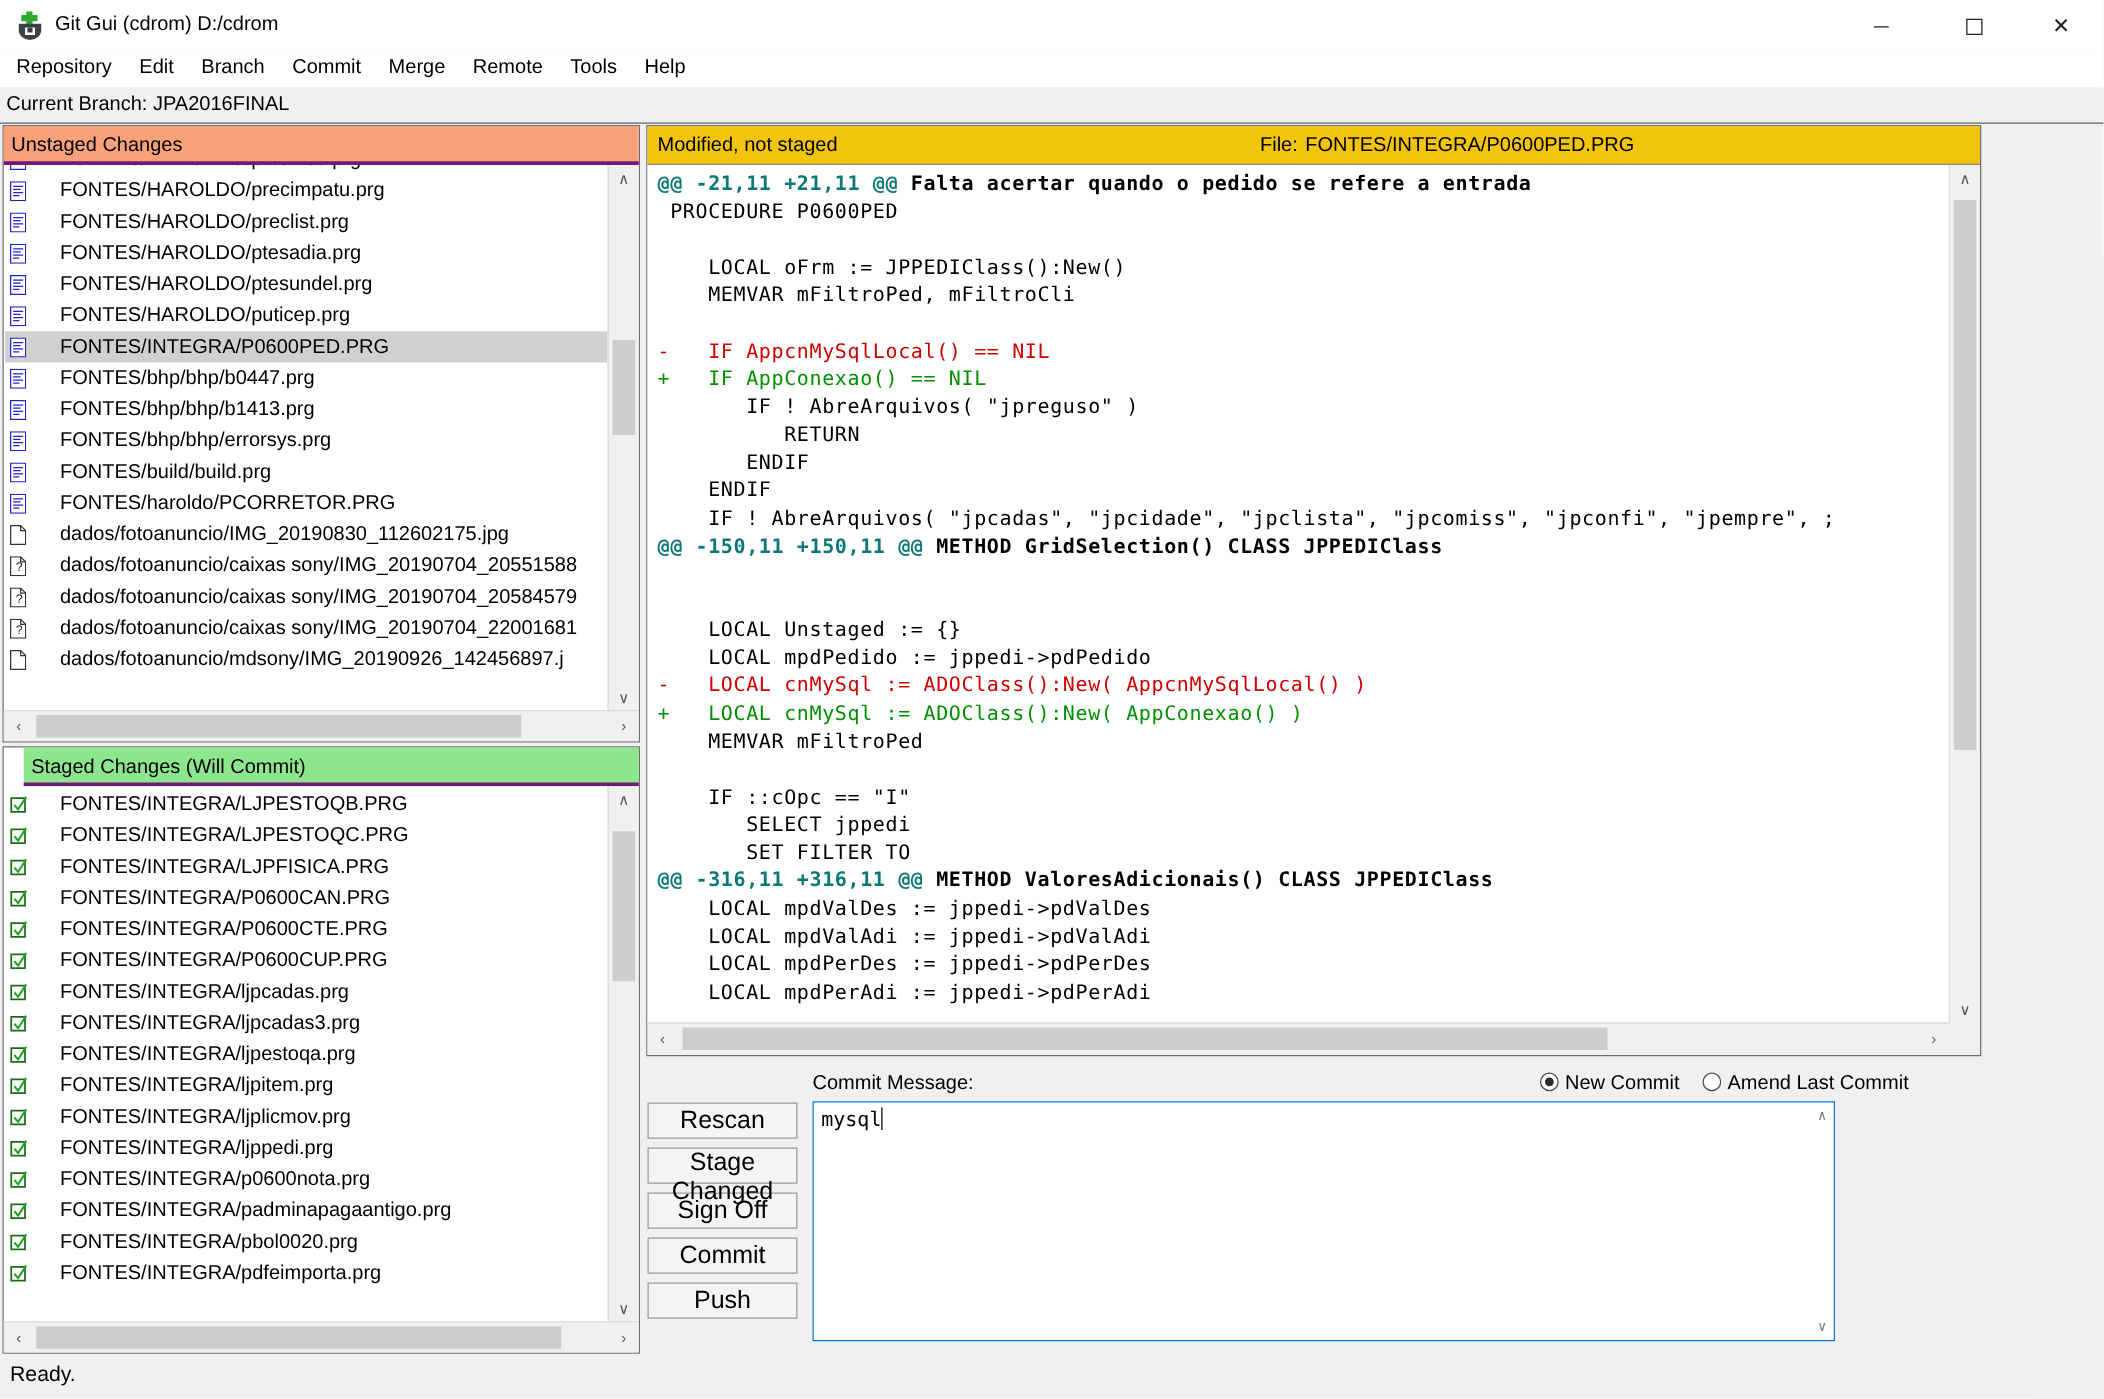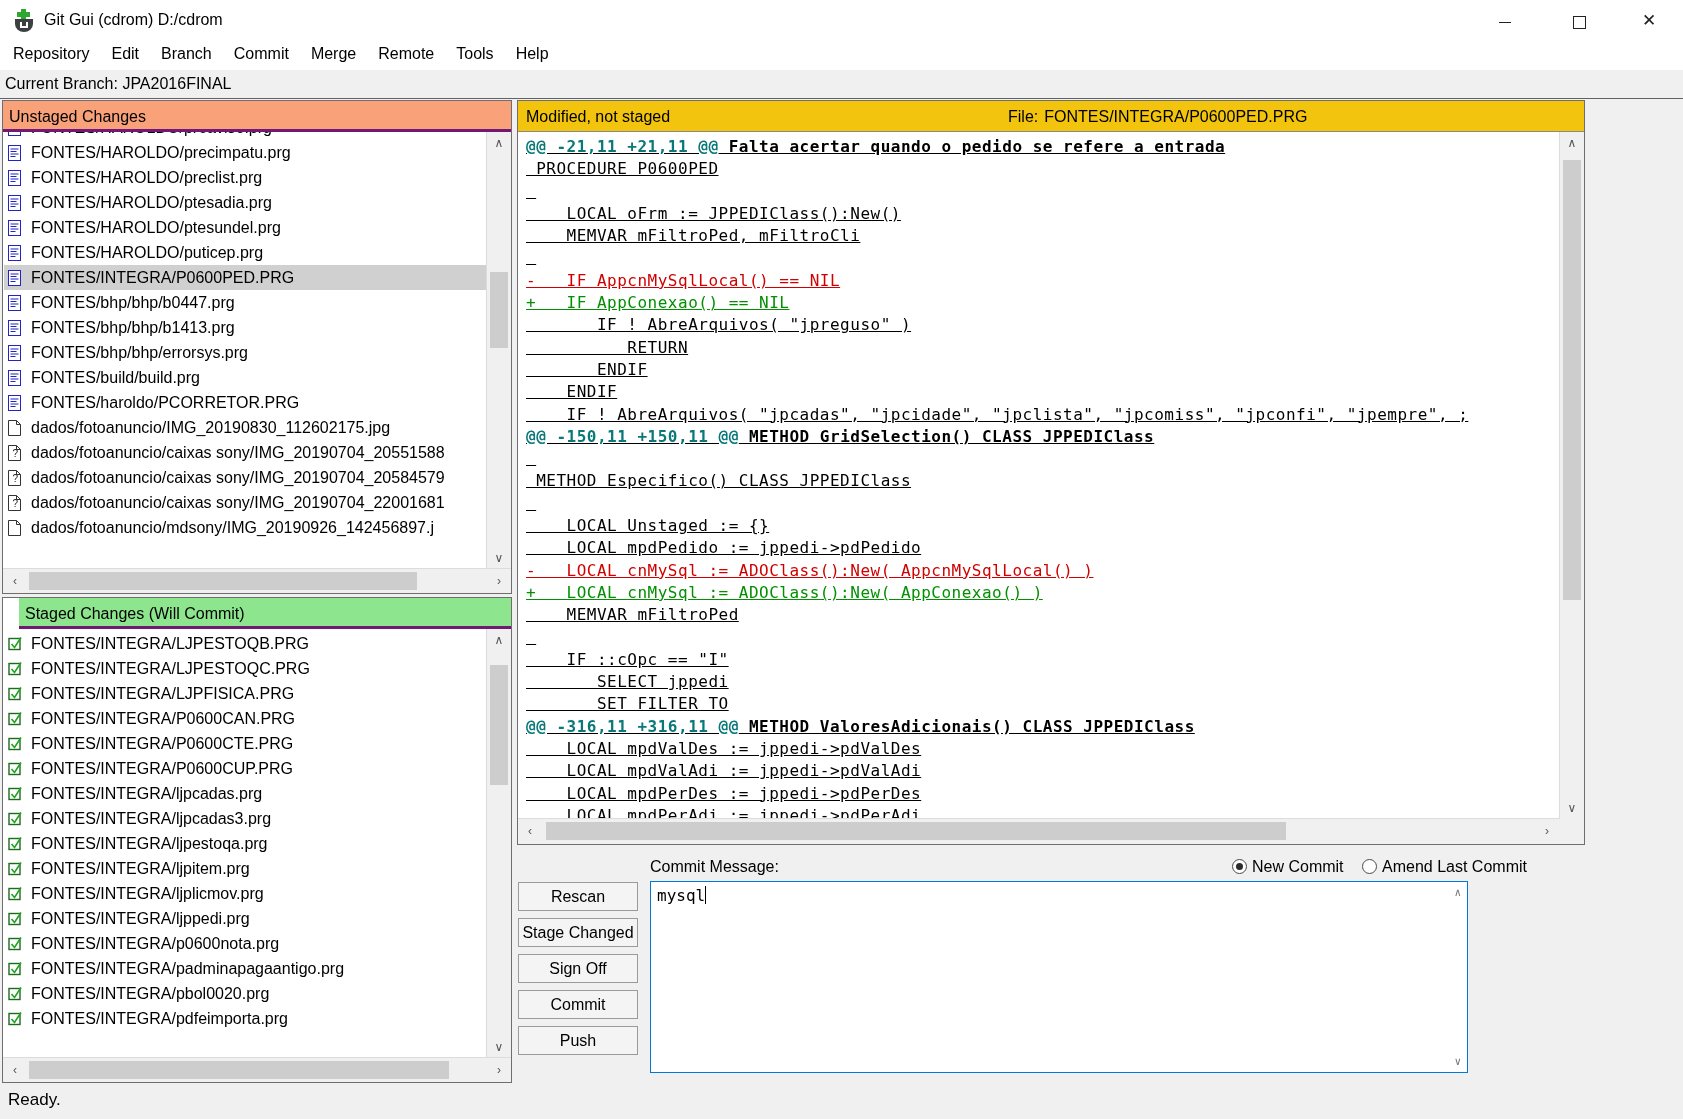--- a/index.html
+++ b/index.html
@@ -24,57 +24,57 @@
   .panel-unstaged{left:2px;top:100px;width:510px;height:494px;}
   .panel-staged{left:2px;top:597px;width:510px;height:486px;}
   .panel-header{height:31px;line-height:31px;padding-left:6px;font-size:16px;border-bottom:3px solid #701a75;box-sizing:border-box;}
   .hdr-orange{background:#f9a179;}
   .hdr-green{background:#8de58d;margin-left:16px;}
   .filelist{position:absolute;left:1px;right:25px;top:31px;bottom:24px;overflow:hidden;background:#fff;padding-top:2px;}
   .row{height:25px;display:flex;align-items:center;padding-left:4px;white-space:nowrap;font-size:16px;}
   .row.sel{background:#d0d0d0;}
   .row.clip-top{margin-top:-19px;}
   .ficon{width:18px;margin-right:5px;flex:0 0 auto;display:inline-flex;align-items:center;}
-  .flabel{overflow:hidden;}
+  .flabel{overflow:hidden;margin-left:17px;}
   
   .vscroll{position:absolute;right:0;top:31px;bottom:24px;width:24px;background:#f0f0f0;border-left:1px solid #dcdcdc;}
   .hscroll{position:absolute;left:0;right:0;bottom:0;height:24px;background:#f0f0f0;border-top:1px solid #dcdcdc;}
   .sb-arrow{position:absolute;color:#555;font-size:12px;text-align:center;}
   .vscroll .sb-arrow{left:0;width:24px;height:22px;line-height:22px;}
   .hscroll .sb-arrow{top:0;width:24px;height:24px;line-height:24px;}
   .sb-thumb{position:absolute;background:#cdcdcd;}
   .vscroll .sb-thumb{left:3px;width:18px;}
   .hscroll .sb-thumb{top:3px;height:18px;}
   
   .diffpanel{position:absolute;left:517px;top:100px;width:1068px;height:745px;background:#ffffff;border:1px solid #6e6e6e;box-sizing:border-box;}
   .diff-header{position:absolute;left:0;top:0;right:0;height:31px;background:#f2c40e;line-height:31px;font-size:16px;border-bottom:1px solid #8a8a8a;box-sizing:border-box;}
   .diff-status{position:absolute;left:8px;}
   .diff-file{position:absolute;left:490px;}
   .diff-file b{font-weight:normal;margin-right:6px;}
   .diffbody{position:absolute;left:0;top:31px;right:25px;bottom:25px;overflow:hidden;background:#fff;font-family:"DejaVu Sans Mono",monospace;font-size:16px;line-height:22.3px;letter-spacing:0.5px;padding:4px 0 0 8px;}
-  .dline{white-space:pre;text-decoration:underline;}
+  .dline{white-space:pre;}
   .d-del{color:#d10000;}
   .d-add{color:#009000;}
   .d-hunk .range{color:#0a7878;font-weight:bold;}
   .d-hunk .cmt{color:#000;font-weight:bold;}
   .diff-vscroll{position:absolute;right:0;top:31px;bottom:25px;width:24px;background:#f0f0f0;border-left:1px solid #dcdcdc;}
   .diff-vscroll .sb-arrow{left:0;width:24px;height:22px;line-height:22px;}
   .diff-vscroll .sb-thumb{left:3px;width:18px;}
   .diff-hscroll{position:absolute;left:0;right:25px;bottom:0;height:25px;background:#f0f0f0;border-top:1px solid #dcdcdc;}
   .diff-hscroll .sb-arrow{top:0;width:24px;height:25px;line-height:25px;}
   .diff-hscroll .sb-thumb{top:3px;height:18px;}
   .sb-corner{position:absolute;right:0;bottom:0;width:25px;height:25px;background:#f0f0f0;}
   
   .commit-label{position:absolute;left:650px;top:858px;font-size:16px;}
   .radios{position:absolute;top:858px;left:1218px;font-size:16px;white-space:nowrap;}
   .radio-item{margin-left:14px;}
   .radio-circle{display:inline-block;width:13px;height:13px;border:1px solid #4a4a4a;border-radius:50%;background:#fff;vertical-align:-2px;margin-right:5px;position:relative;}
   .radio-circle.on::after{content:"";position:absolute;left:3px;top:3px;width:7px;height:7px;border-radius:50%;background:#2b2b2b;}
   .btncol{position:absolute;left:518px;top:882px;width:120px;}
-  .cbtn{display:block;width:120px;height:29px;margin-bottom:7px;background:#f4f4f4;border:1px solid #9a9a9a;font-family:"Liberation Sans",sans-serif;font-size:16px;color:#000;padding:0;}
+  .cbtn{display:block;width:120px;height:29px;margin-bottom:7px;background:#f4f4f4;border:1px solid #9a9a9a;font-family:"Liberation Sans",sans-serif;font-size:20px;color:#000;padding:0;}
   .commit-box{position:absolute;left:650px;top:881px;width:818px;height:192px;background:#fff;border:1px solid #0078d7;box-sizing:border-box;font-family:"DejaVu Sans Mono",monospace;font-size:16px;padding:4px 6px;}
   .caret{display:inline-block;width:1px;height:18px;background:#000;vertical-align:-3px;}
   .cb-arrow{position:absolute;color:#777;font-size:11px;line-height:11px;}
   .cb-arrow.up{right:6px;top:5px;}
   .cb-arrow.dn{right:6px;bottom:5px;}
   
   .statusbar{position:absolute;left:8px;top:1090px;font-size:17px;}
 </style>
 </head>
 <body>
@@ -487,21 +487,20 @@
         <div class="dline d-ctx">&nbsp;</div>
         <div class="dline d-del">-   IF AppcnMySqlLocal() == NIL</div>
         <div class="dline d-add">+   IF AppConexao() == NIL</div>
         <div class="dline d-ctx">       IF ! AbreArquivos( "jpreguso" )</div>
         <div class="dline d-ctx">          RETURN</div>
         <div class="dline d-ctx">       ENDIF</div>
         <div class="dline d-ctx">    ENDIF</div>
         <div class="dline d-ctx">    IF ! AbreArquivos( "jpcadas", "jpcidade", "jpclista", "jpcomiss", "jpconfi", "jpempre", ;</div>
         <div class="dline d-hunk"><span class="range">@@ -150,11 +150,11 @@</span><span class="cmt"> METHOD GridSelection() CLASS JPPEDIClass</span></div>
         <div class="dline d-ctx">&nbsp;</div>
-        <div class="dline d-ctx"> METHOD Especifico() CLASS JPPEDIClass</div>
         <div class="dline d-ctx">&nbsp;</div>
         <div class="dline d-ctx">    LOCAL Unstaged := {}</div>
         <div class="dline d-ctx">    LOCAL mpdPedido := jppedi-&gt;pdPedido</div>
         <div class="dline d-del">-   LOCAL cnMySql := ADOClass():New( AppcnMySqlLocal() )</div>
         <div class="dline d-add">+   LOCAL cnMySql := ADOClass():New( AppConexao() )</div>
         <div class="dline d-ctx">    MEMVAR mFiltroPed</div>
         <div class="dline d-ctx">&nbsp;</div>
         <div class="dline d-ctx">    IF ::cOpc == "I"</div>
         <div class="dline d-ctx">       SELECT jppedi</div>
         <div class="dline d-ctx">       SET FILTER TO</div>

